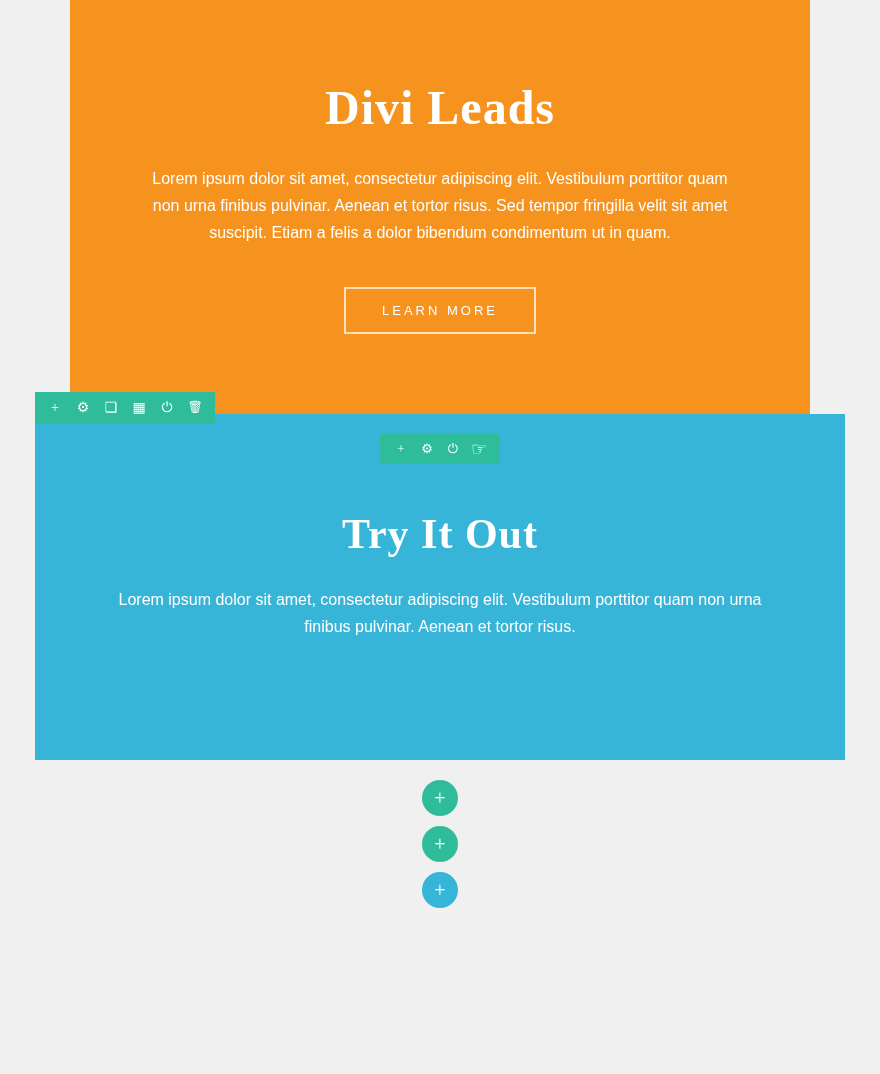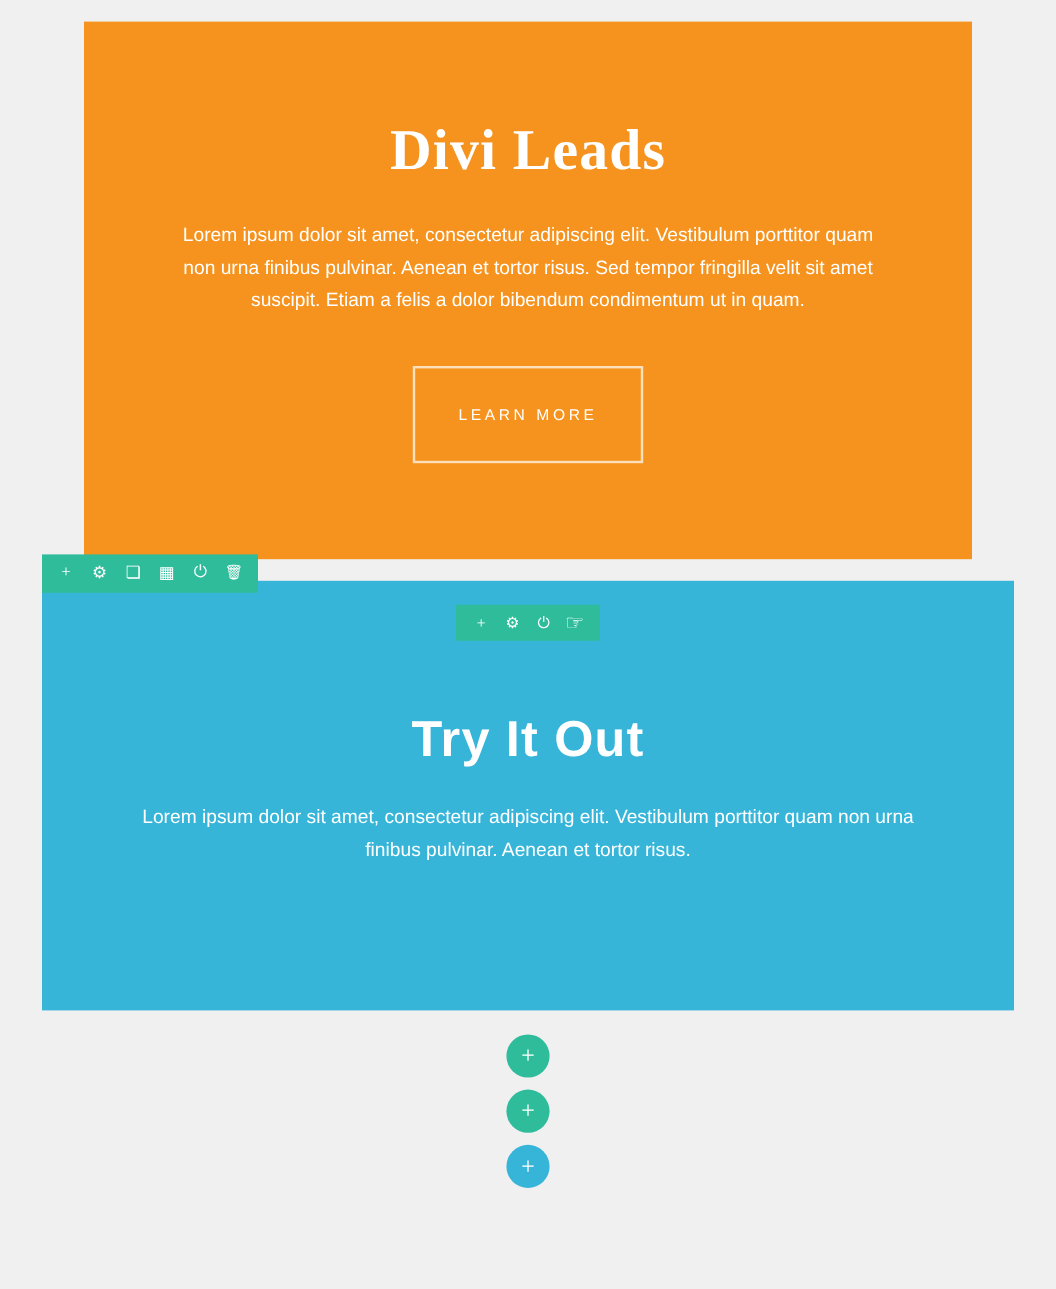--- a/index.html
+++ b/index.html
@@ -17,21 +17,21 @@
     .page-wrapper {
       width: 880px;
       background: #f0f0f0;
     }
 
     
     .section-orange {
       background-color: #f5931e;
       padding: 80px 40px;
       text-align: center;
-      margin: 18px 35px;
+      margin: 0 35px;
       position: relative;
     }
 
     .section-orange .section-title {
       font-family: 'Georgia', serif;
       font-size: 48px;
       font-weight: 700;
       color: #ffffff;
       margin-bottom: 30px;
       letter-spacing: 1px;
@@ -44,21 +44,21 @@
       max-width: 580px;
       margin: 0 auto 40px;
       font-family: Arial, sans-serif;
     }
 
     .btn-outline-white {
       display: inline-block;
       border: 2px solid rgba(255,255,255,0.7);
       color: #ffffff;
       background: transparent;
-      padding: 31px 36px;
+      padding: 14px 36px;
       font-size: 13px;
       letter-spacing: 3px;
       text-transform: uppercase;
       font-family: Arial, sans-serif;
       cursor: pointer;
       font-weight: 400;
     }
 
     
     .section-toolbar-outer {
@@ -123,26 +123,26 @@
       justify-content: center;
     }
 
     
     .cursor-icon {
       font-size: 18px;
       cursor: pointer;
     }
 
     .section-blue .section-title {
-      font-family: Liberation Sans, sans-serif;
+      font-family: Liberation Serif, serif;
       font-size: 42px;
       font-weight: 700;
       color: #ffffff;
       margin-bottom: 28px;
-      margin-top: 48px;
+      margin-top: 36px;
       letter-spacing: 1px;
     }
 
     .section-blue .section-body {
       font-size: 16px;
       color: #ffffff;
       line-height: 1.7;
       max-width: 680px;
       margin: 0 auto 40px;
       font-family: Arial, sans-serif;

